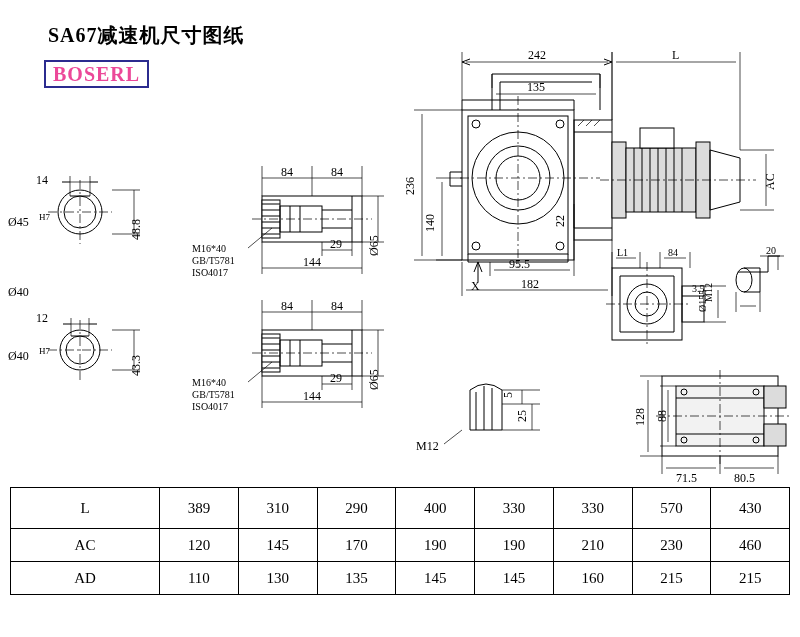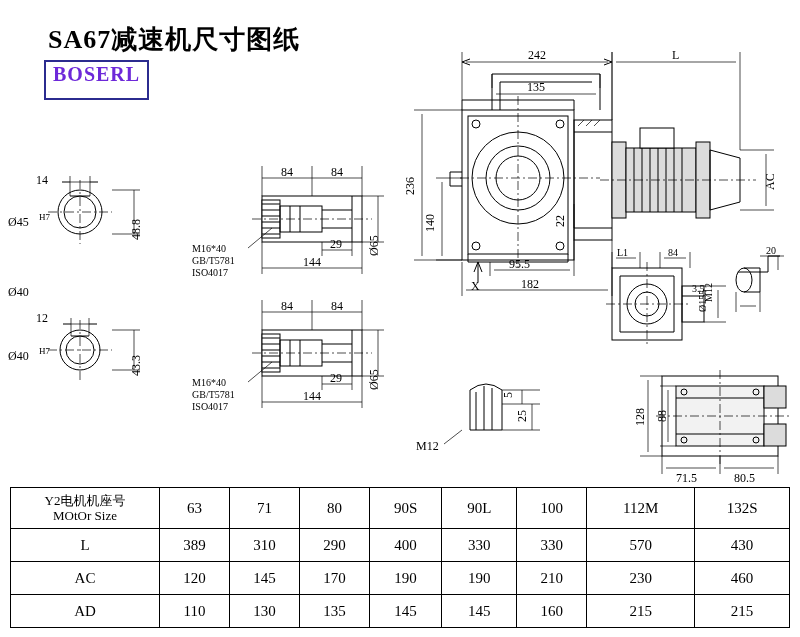--- a/index.html
+++ b/index.html
@@ -10,30 +10,30 @@
     color:#000;
     position:relative;
     overflow:hidden;
   }
   .wrap{position:relative;width:800px;height:637px;}
 
   
   #title{
     position:absolute;left:48px;top:22px;
     font-family:"Liberation Serif", serif;
-    font-size:26px;font-weight:bold;letter-spacing:1px;
+    font-size:20px;font-weight:bold;letter-spacing:1px;
     white-space:nowrap;
   }
   #logo{
     position:absolute;left:44px;top:60px;
     border:2px solid #2b2b8f;
-    padding:1px 7px 12px 7px;
+    padding:1px 7px 0 7px;
     font-family:"Liberation Serif", serif;
     font-size:20px;font-weight:bold;
-    color:#6d28d9;
+    color:#ec4899;
     letter-spacing:1px;
     background:#fff;
   }
 
   
   svg.layer{position:absolute;left:0;top:0;width:800px;height:637px;}
   .ln{stroke:#000;stroke-width:1;fill:none;}
   .thin{stroke:#000;stroke-width:0.7;fill:none;}
   .dash{stroke:#000;stroke-width:0.7;fill:none;stroke-dasharray:9 3 2 3;}
   .grayfill{fill:#dcdcdc;stroke:#000;stroke-width:1;}
@@ -372,34 +372,20 @@
     <text class="dimtxt" x="416" y="450">M12</text>
 
     <text class="dimtxt" x="644" y="426" transform="rotate(-90 644 426)">128</text>
     <text class="dimtxt" x="666" y="422" transform="rotate(-90 666 422)">88</text>
     <text class="dimtxt" x="676" y="482">71.5</text>
     <text class="dimtxt" x="734" y="482">80.5</text>
   </svg>
 
   <table id="spec-table">
     <tbody>
-      <tr>
-        <td class="rowhdr">
-          <span class="hdr2">Y2电机机座号</span>
-          <span class="hdr2">MOtOr Size</span>
-        </td>
-        <td>63</td>
-        <td>71</td>
-        <td>80</td>
-        <td>90S</td>
-        <td>90L</td>
-        <td>100</td>
-        <td>112M</td>
-        <td>132S</td>
-      </tr>
       <tr>
         <td class="rowhdr">L</td>
         <td>389</td>
         <td>310</td>
         <td>290</td>
         <td>400</td>
         <td>330</td>
         <td>330</td>
         <td>570</td>
         <td>430</td>

